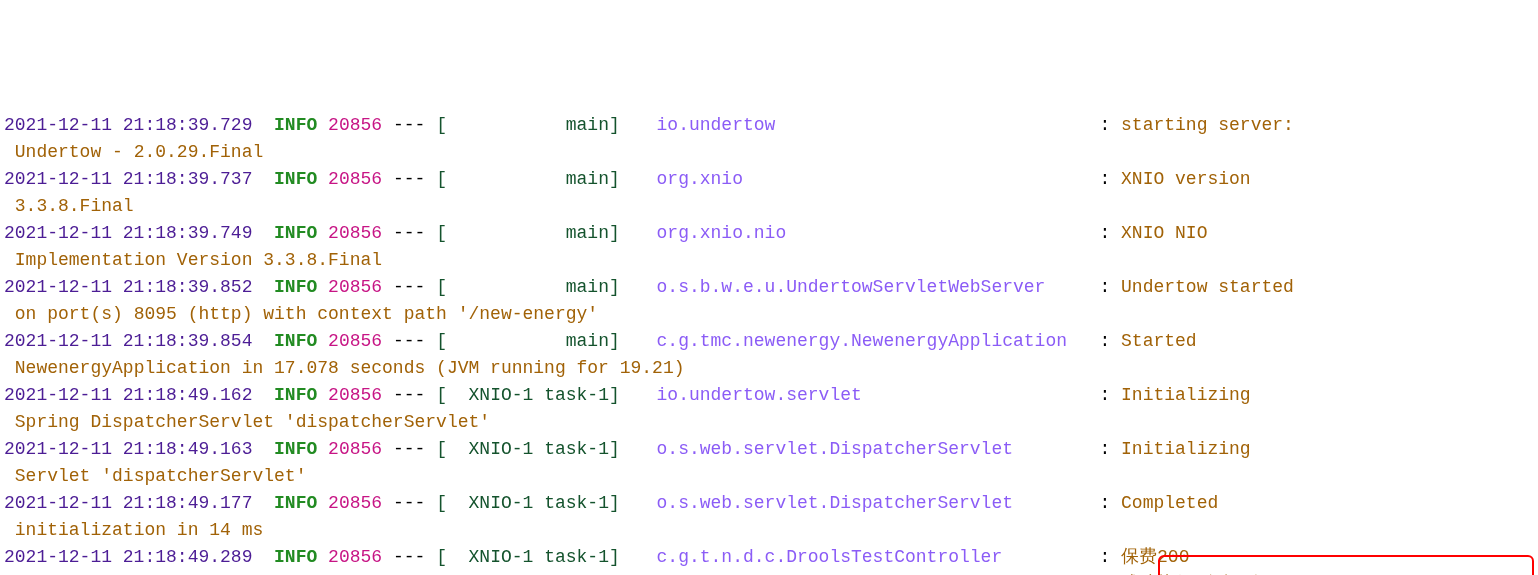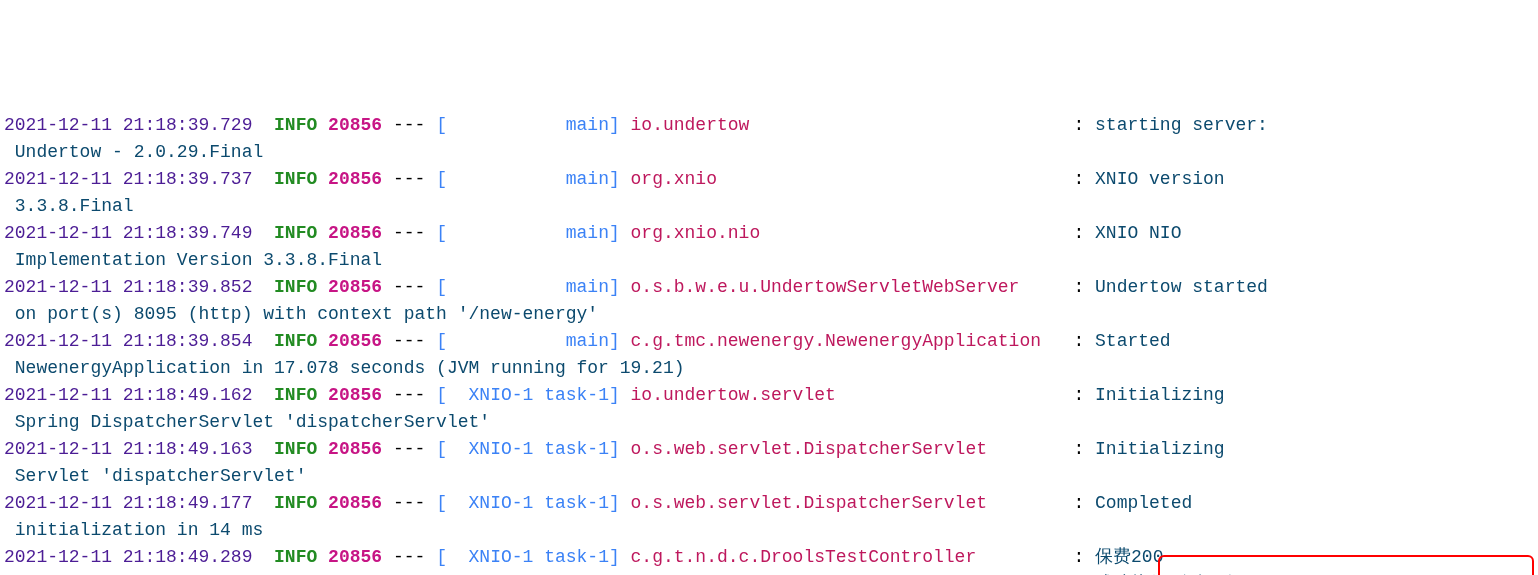--- a/index.html
+++ b/index.html
@@ -25,33 +25,33 @@
     }
     .timestamp {
       color: #4c1d95;
     }
     .level-info {
       color: #228B22;
       font-weight: bold;
     }
     .pid {
       color: #C71585;
-      font-weight: bold;
     }
     .separator {
       color: #000000;
     }
     .thread {
-      color: #3b82f6;
+      color: #14532d;
     }
     .logger {
-      color: #be185d;
+      color: #8b5cf6;
+      margin-left: 26px;
     }
     .message {
-      color: #0c4a6e;
+      color: #a16207;
     }
     .highlight-box {
       position: absolute;
       border: 2px solid #FF0000;
       border-radius: 6px;
       pointer-events: none;
     }
   </style>
 </head>
 <body>

